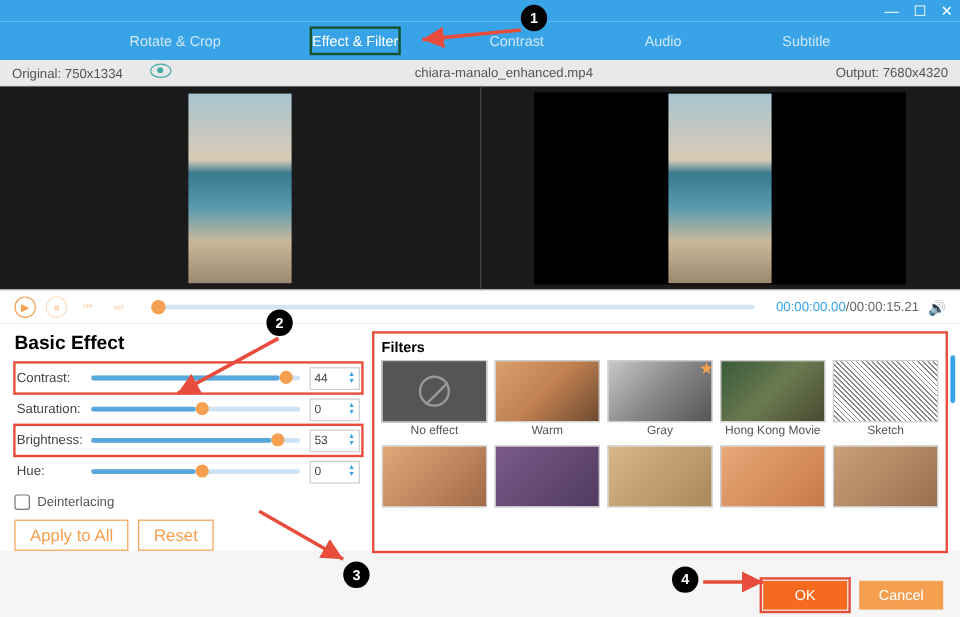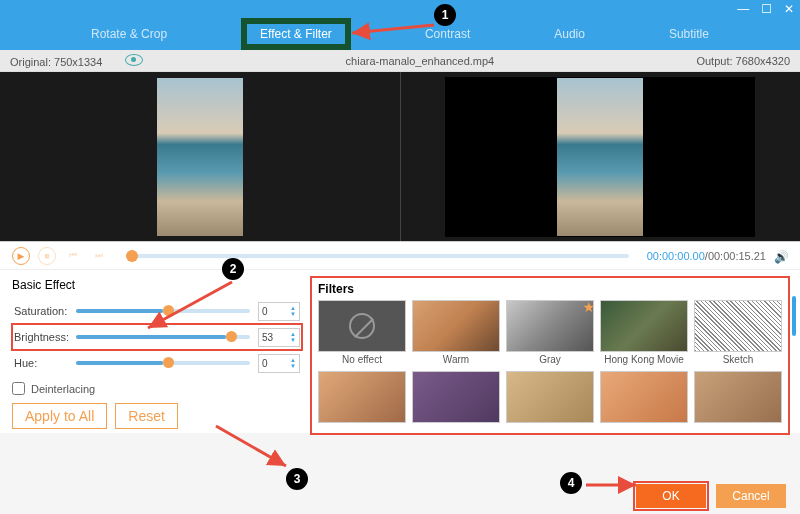--- a/index.html
+++ b/index.html
@@ -3,21 +3,21 @@
 <meta charset="utf-8">
 <style>
   * { box-sizing: border-box; margin: 0; padding: 0; font-family: Arial, sans-serif; }
   body { width: 800px; height: 514px; background: #f5f5f5; overflow: hidden; position: relative; }
 
   .titlebar { height: 18px; background: #39a3e8; display: flex; justify-content: flex-end; align-items: center; padding-right: 6px; gap: 12px; }
   .titlebar span { color: #fff; font-size: 12px; cursor: pointer; }
 
   .tabs { height: 32px; background: #39a3e8; display: flex; justify-content: center; align-items: center; gap: 64px; }
   .tab { color: #cfe8f7; font-size: 12px; padding: 4px 10px; cursor: pointer; }
-  .tab.active { color: #fff; border: 6px solid #14532d; padding: 3px 13px; }
+  .tab.active { color: #fff; border: 2px solid #14532d; padding: 3px 0; }
 
   .infobar { height: 22px; background: #e9e9e9; display: flex; align-items: center; justify-content: space-between; padding: 0 10px; font-size: 11px; color: #555; border-bottom: 1px solid #ddd; }
   .eye { width: 18px; height: 12px; border: 1px solid #4aa; border-radius: 50%; display: inline-block; margin-left: 20px; position: relative; }
   .eye::after { content:""; position:absolute; width:5px; height:5px; background:#4aa; border-radius:50%; top:2px; left:5px; }
 
   .preview { height: 170px; background: #1a1a1a; display: flex; border-bottom: 1px solid #ccc; }
   .prev-left, .prev-right { flex: 1; display: flex; justify-content: center; align-items: center; position: relative; }
   .prev-left { border-right: 1px solid #444; }
   .thumb { width: 86px; height: 158px; background: linear-gradient(to bottom, #a8c3d0 0%, #d9cbb5 35%, #3a7a8f 42%, #5a9ab0 60%, #c9b89a 78%, #9a8a6f 100%); }
   .prev-right .blackbox { width: 310px; height: 160px; background: #000; display:flex; justify-content:center; align-items:center; }
@@ -26,21 +26,21 @@
   .ctl-btn { width: 18px; height: 18px; border: 1px solid #f5a050; border-radius: 50%; display:flex; align-items:center; justify-content:center; color:#f5a050; font-size:9px; cursor:pointer;}
   .ctl-btn.dis { opacity:.35; }
   .timeline { flex:1; height:4px; background:#d6e6f2; margin: 0 10px; position:relative; border-radius:2px;}
   .timeline .pos { position:absolute; left:0; top:-4px; width:12px; height:12px; background:#f5a050; border-radius:50%; }
   .time { font-size:11px; color:#666; }
   .time .cur { color:#39a3e8; }
   .vol { width:14px; height:12px; color:#39a3e8; font-size:12px; }
 
   .main { display:flex; padding: 8px 12px 0 12px; background:#fff; }
   .basic { width: 290px; }
-  .basic h4 { font-size:12px; font-weight:normal; margin-bottom:6px; }
+  .basic h4 { font-size:16px; font-weight:bold; margin-bottom:6px; }
   .eff-row { display:flex; align-items:center; height:26px; font-size:11px; color:#444; padding:1px 2px;}
   .eff-row.hl { outline:2px solid #e74c3c; outline-offset:-1px; }
   .eff-row label { width:62px; }
   .slider { flex:1; height:4px; background:#cde3f3; border-radius:2px; position:relative; margin-right:8px; }
   .slider .dot { position:absolute; top:-4px; width:11px; height:11px; background:#f5a050; border-radius:50%; }
   .slider .fill { position:absolute; height:4px; background:#57a7dc; border-radius:2px; }
   .numbox { width:42px; height:19px; border:1px solid #ccc; display:flex; align-items:center; justify-content:space-between; padding:0 3px; font-size:10px; background:#fff;}
   .numbox .arr { display:flex; flex-direction:column; font-size:6px; color:#39a3e8; line-height:6px; }
   .deint { display:flex; align-items:center; gap:6px; font-size:11px; color:#555; margin-top:6px;}
   .deint input { width:13px; height:13px; }
@@ -126,20 +126,31 @@
   <div class="time">
     <span class="cur">00:00:00.00</span><span>/</span><span>00:00:15.21</span>
   </div>
   <div class="vol">🔊</div>
 </div>
 
 <div class="main">
   <div class="basic">
     <h4>Basic Effect</h4>
 
+    <div class="eff-row hl">
+      <label>Contrast:</label>
+      <div class="slider">
+          <div class="fill" style="width:90%"></div>
+          <div class="dot" style="left:90%"></div>
+        </div>
+      <div class="numbox">
+          <span>44</span>
+          <span class="arr">▲<br>▼</span>
+        </div>
+    </div>
 
     <div class="eff-row">
       <label>Saturation:</label>
       <div class="slider">
           <div class="fill" style="width:50%"></div>
           <div class="dot" style="left:50%"></div>
         </div>
       <div class="numbox">
           <span>0</span>
           <span class="arr">▲<br>▼</span>

